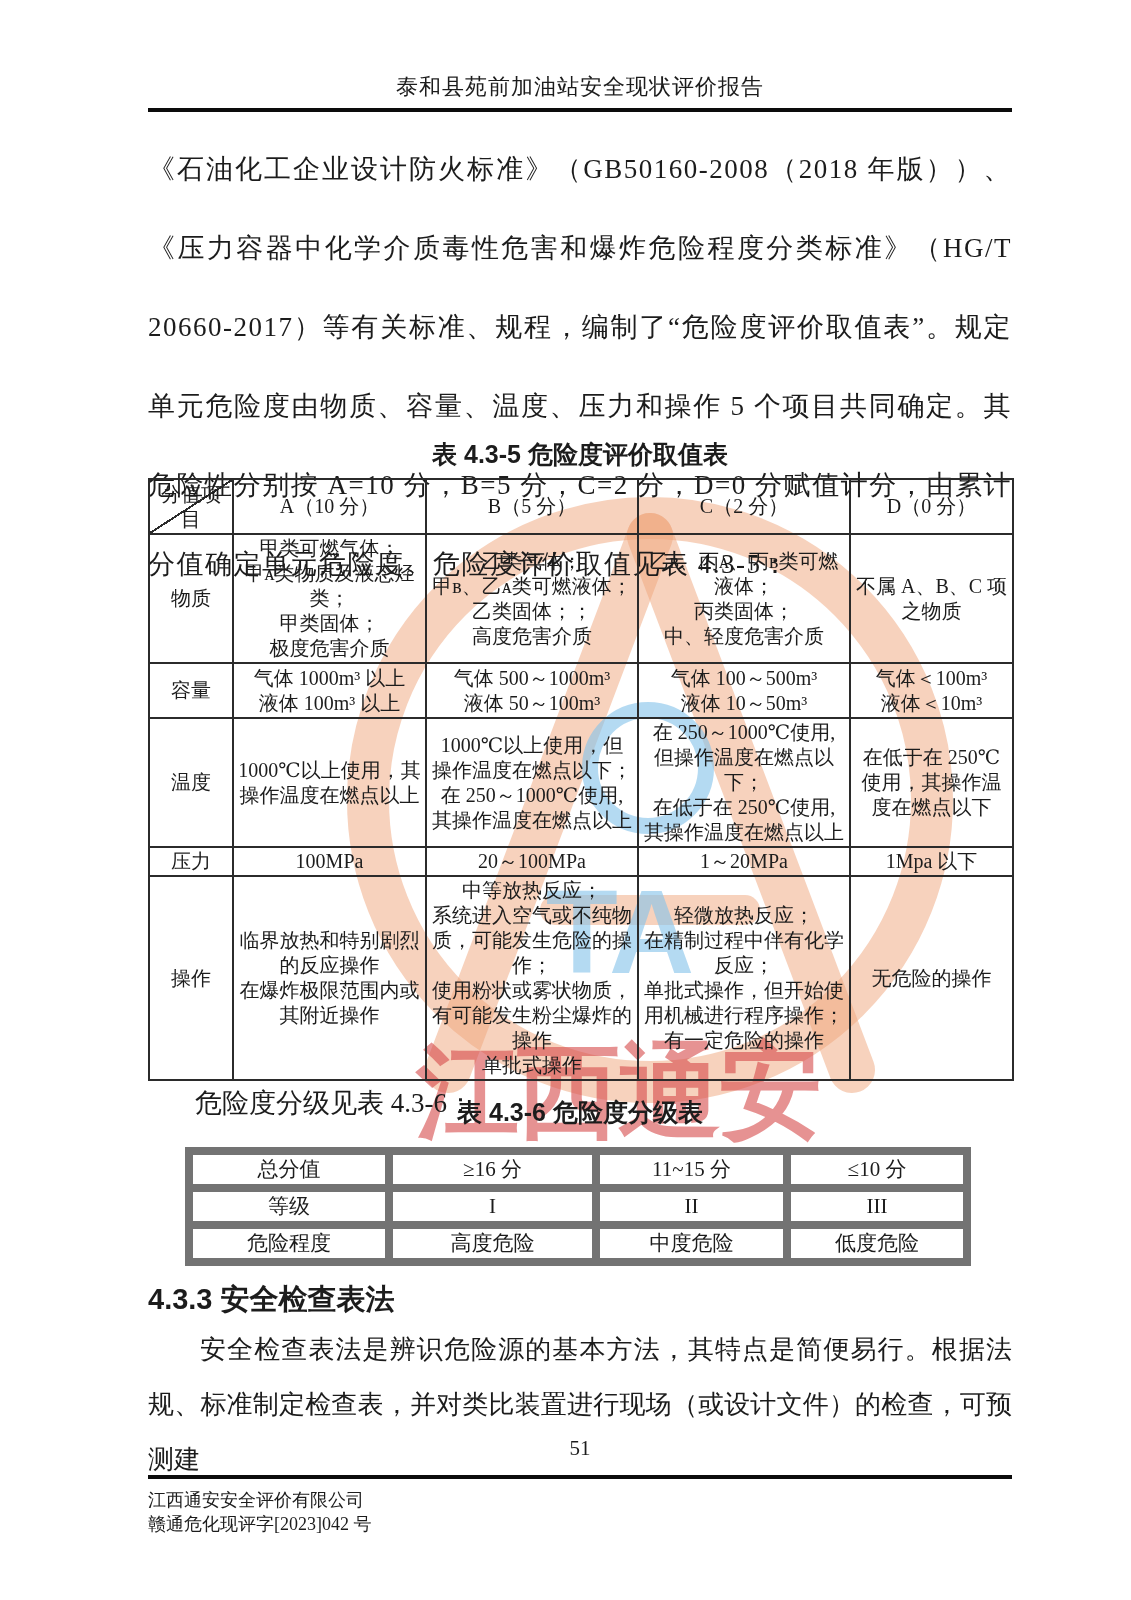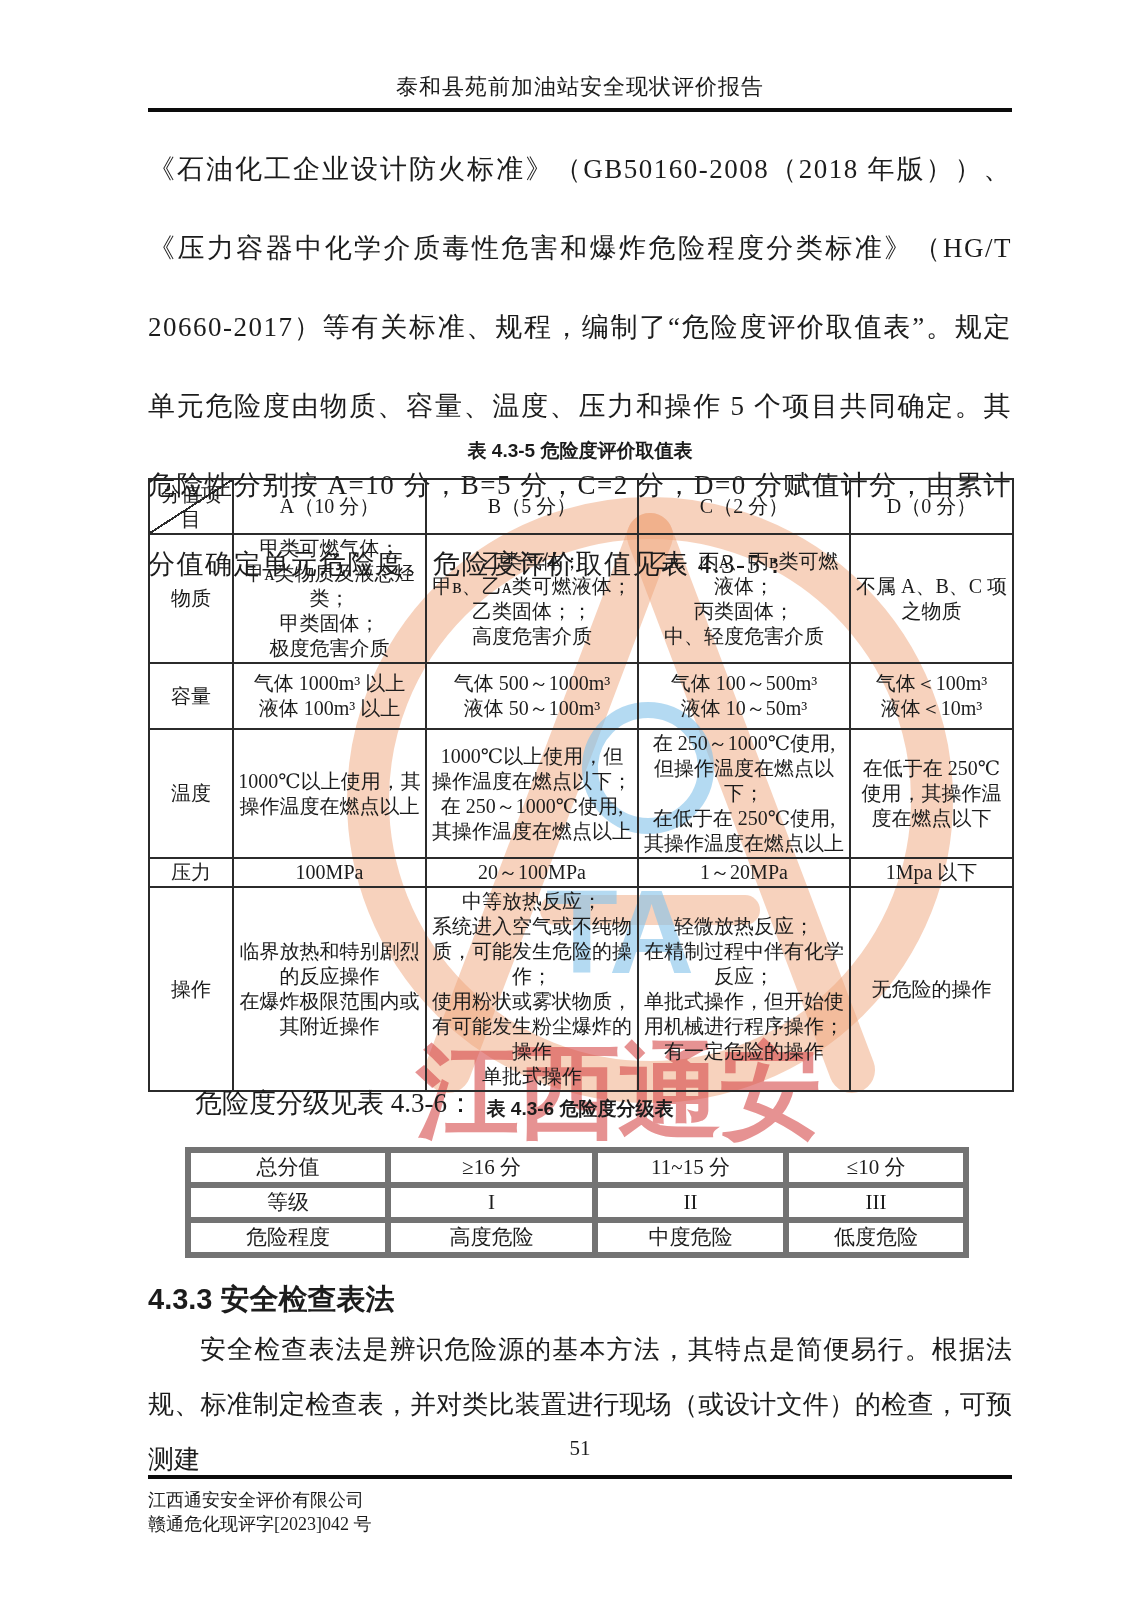--- a/index.html
+++ b/index.html
@@ -15,31 +15,31 @@
   .abs{position:absolute;z-index:2;}
   
   .doc-header-title{top:72px;left:148px;width:864px;text-align:center;font-size:22px;letter-spacing:1px;}
   .header-rule{top:108px;left:148px;width:864px;height:4px;background:#0c0c0c;}
   
   .intro{top:130px;left:148px;width:864px;font-size:27px;line-height:79px;
          letter-spacing:1.5px;text-align:justify;}
   
   .tbl-title{left:148px;width:864px;text-align:center;
              font-family:"Liberation Sans","DejaVu Sans",sans-serif;
-             font-weight:bold;font-size:19px;}
+             font-weight:bold;font-size:25px;}
   .t1-title{top:438px;}
   .t2-title{top:1096px;}
   
   table{border-collapse:collapse;table-layout:fixed;background:transparent;}
   .t1{top:478px;left:148px;width:864px;font-size:20px;border-radius:9px;}
   .t1 td,.t1 th{border:2px solid #2b2b2b;text-align:center;vertical-align:middle;
       padding:1px 4px;font-weight:normal;line-height:25px;white-space:pre-line;
       overflow:hidden;}
   .t2{top:1147px;left:185px;width:778px;font-size:21px;}
-  .t2 td{border:6px solid #737373;text-align:center;vertical-align:middle;
+  .t2 td{border:8px solid #737373;text-align:center;vertical-align:middle;
       padding:0 20px;line-height:29px;overflow:hidden;}
   .t2{border:3px solid #2b2b2b;}
   .corner-cell{
     background-image:linear-gradient(to bottom right,
       transparent calc(50% - 1px), #2b2b2b calc(50% - 1px),
       #2b2b2b calc(50% + 1px), transparent calc(50% + 1px));
     font-size:20px;
   }
   
   .between{top:1048px;left:148px;width:864px;font-size:27px;text-indent:47px;margin-top:37px;}
@@ -121,21 +121,21 @@
       <td>乙类气体；
 甲ʙ、乙ᴀ类可燃液体；
 乙类固体；；
 高度危害介质</td>
       <td>乙ʙ、丙ᴀ、丙ʙ类可燃液体；
 丙类固体；
 中、轻度危害介质</td>
       <td>不属 A、B、C 项
 之物质</td>
     </tr>
-    <tr style="height:66px">
+    <tr style="height:55px">
       <td>容量</td>
       <td>气体 1000m³ 以上
 液体 100m³ 以上</td>
       <td>气体 500～1000m³
 液体 50～100m³</td>
       <td>气体 100～500m³
 液体 10～50m³</td>
       <td>气体＜100m³
 液体＜10m³</td>
     </tr>

